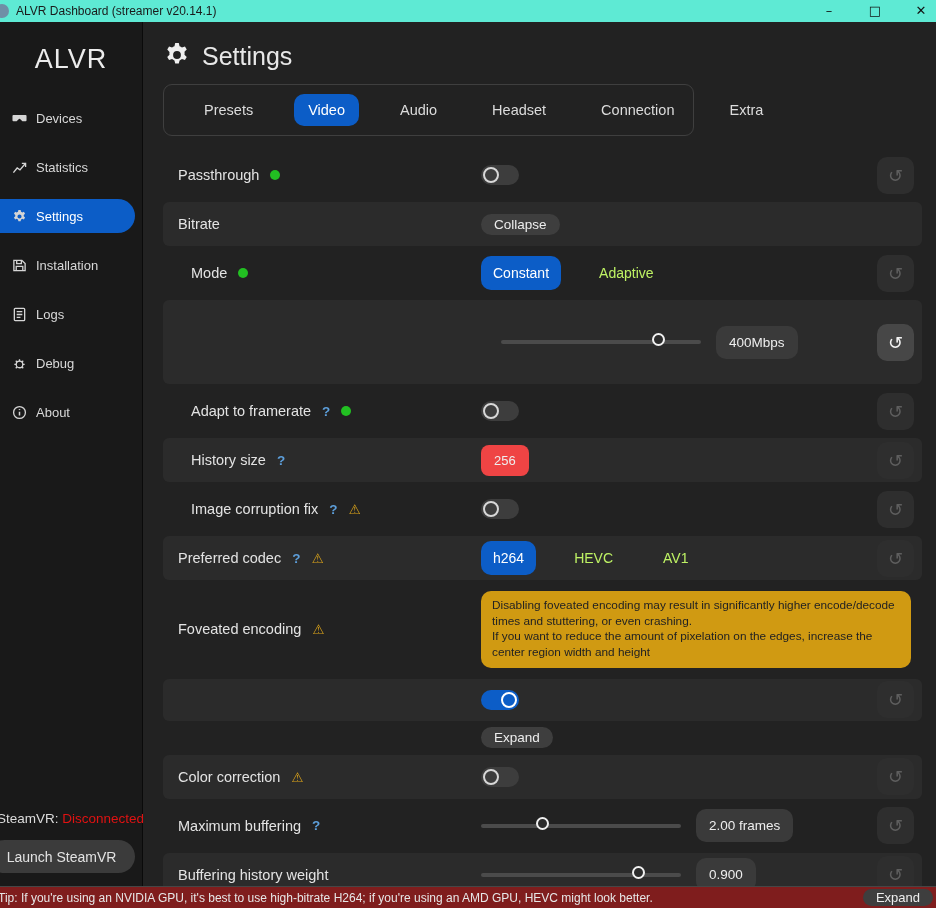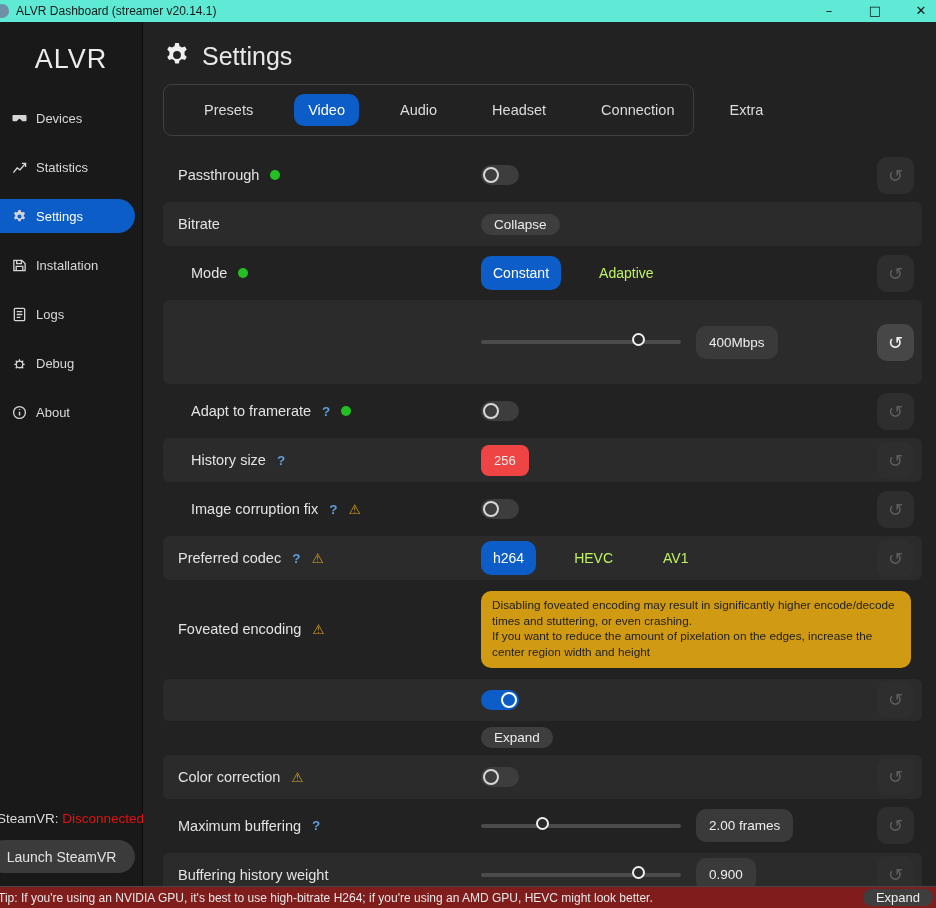--- a/index.html
+++ b/index.html
@@ -61,21 +61,21 @@
   .segopt { font-size:14px; color:#bef264; padding:9px 12px; border-radius:10px; }
   .segopt.sel { background:var(--accent); color:#fff; }
   .sliderwrap { display:flex; align-items:center; gap:15px; }
   .track { width:200px; height:4px; background:#4b4b4b; border-radius:2px; position:relative; }
   .thumb { position:absolute; top:-7px; width:13px; height:13px; border:2.5px solid #f0f0f0;
     border-radius:50%; background:#2b2b2b; }
   .valbox { background:#3a3a3a; border-radius:10px; padding:9px 13px; font-size:13.5px; color:#eee; white-space:nowrap; }
   .numbox { background:#ef4444; border-radius:8px; padding:8px 13px; font-size:13px; color:#eee; }
   .warnbox { background:var(--warnbox); color:#222; font-size:11.8px; line-height:1.33;
     border-radius:10px; padding:7px 11px; width:430px; white-space:pre-line; margin:6px 0; }
-  .row.r-tall { min-height:84px; }
+  .row.r-tall { min-height:84px;gap:20px; }
   .row.r-mid { min-height:42px; }
   .row.r-slim { min-height:24px; }
   
   .footer { height:22px; background:#7f1d1d; border-top:1px solid #464646; display:flex;
     align-items:center; position:relative; }
   .tip { font-size:12px; color:#e6e6e6; margin-left:-2px; white-space:nowrap; }
   .f-expand { position:absolute; right:3px; top:2px; background:#3e3e3e; border-radius:11px;
     padding:1px 13px; font-size:13px; color:#ededed; }
 </style>
 </head>

